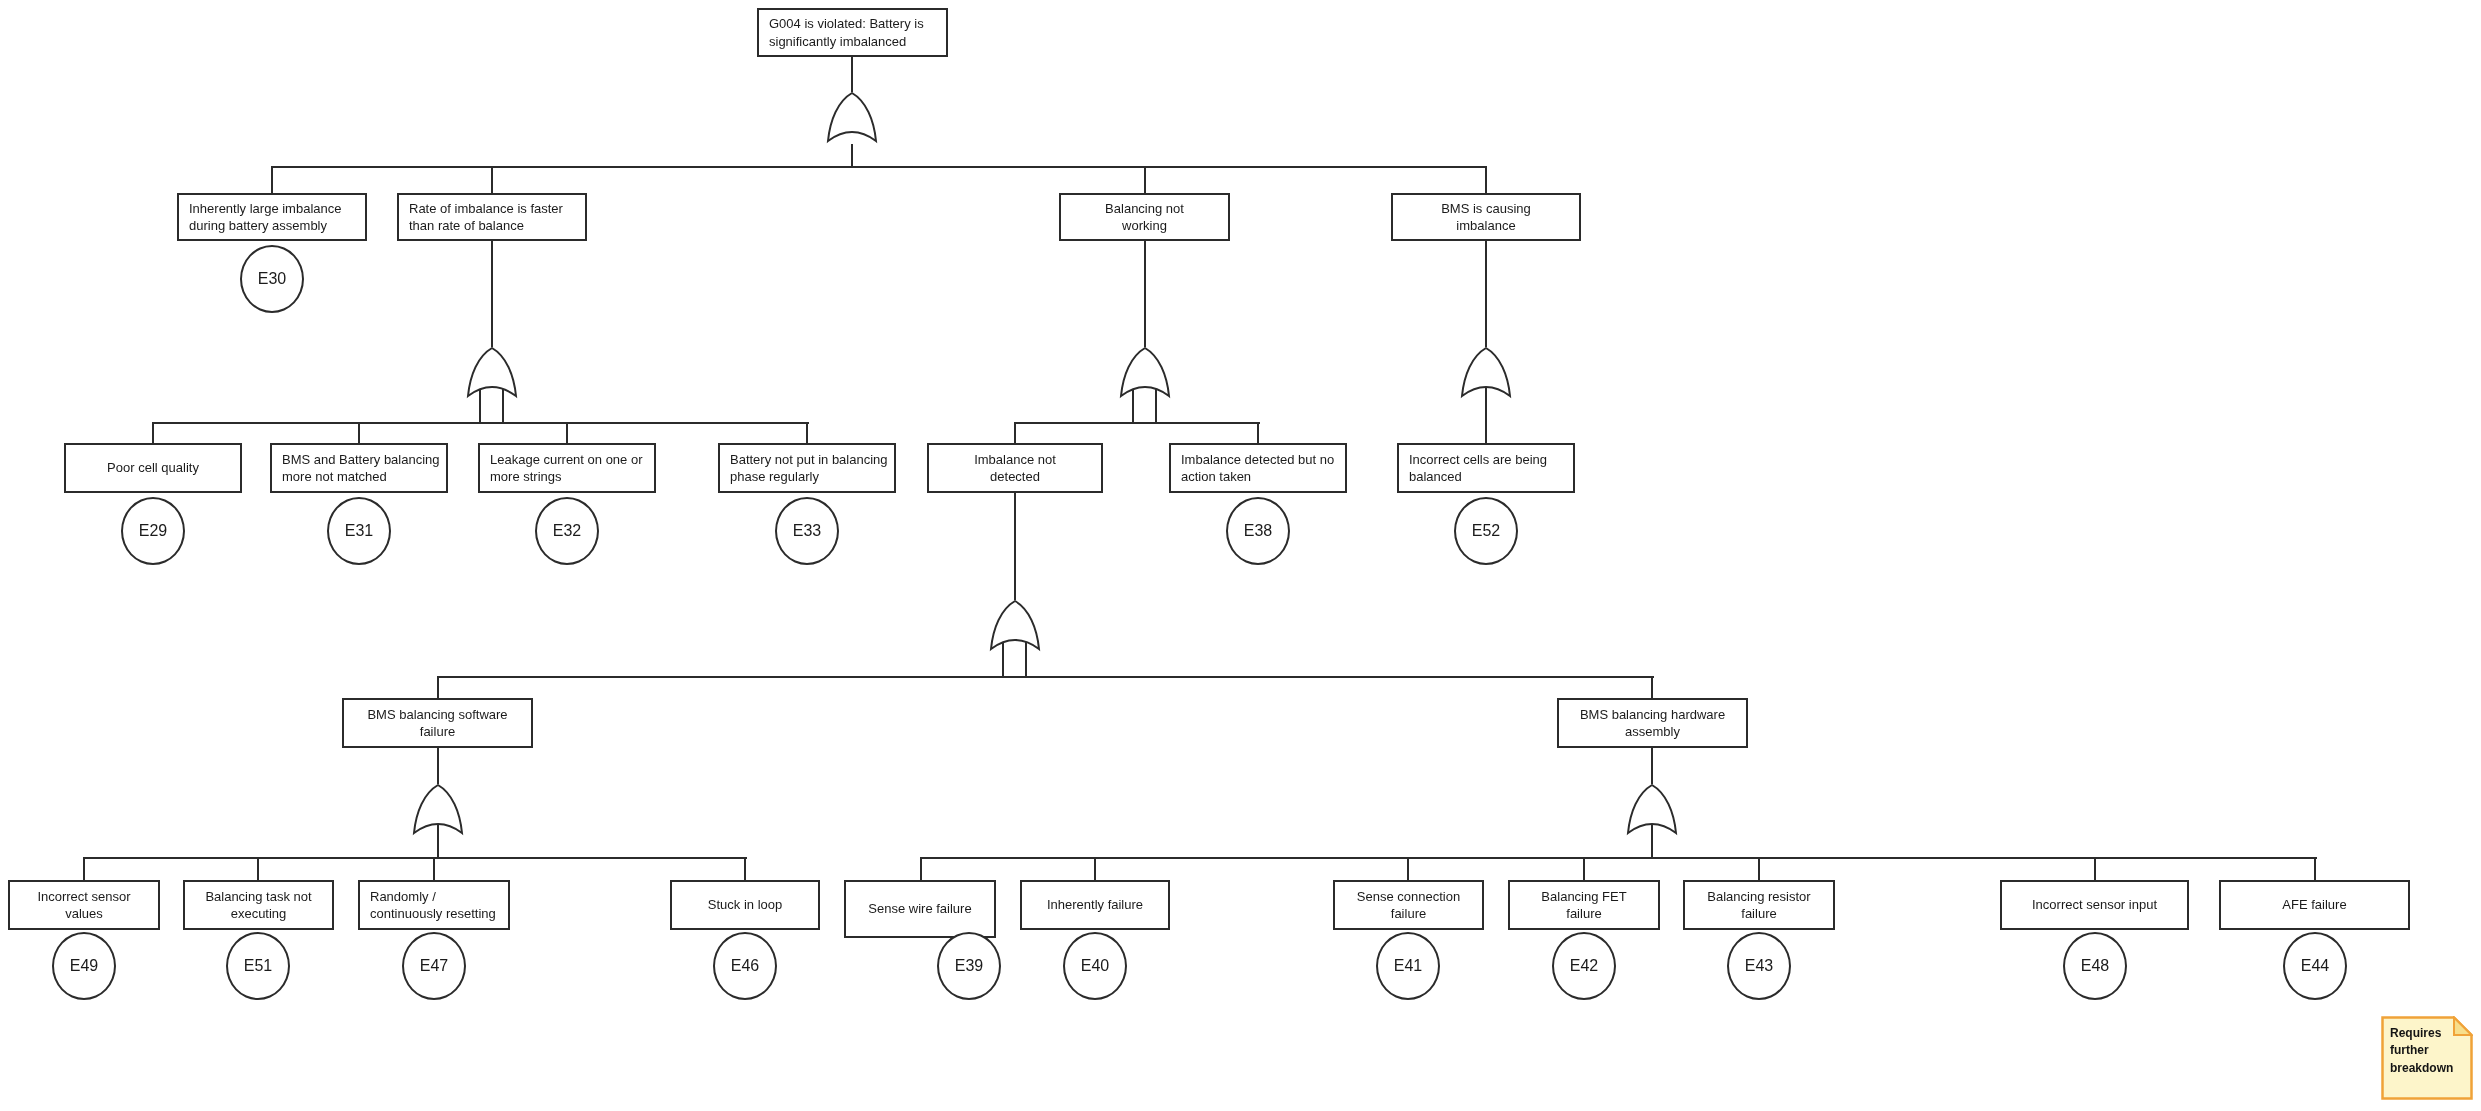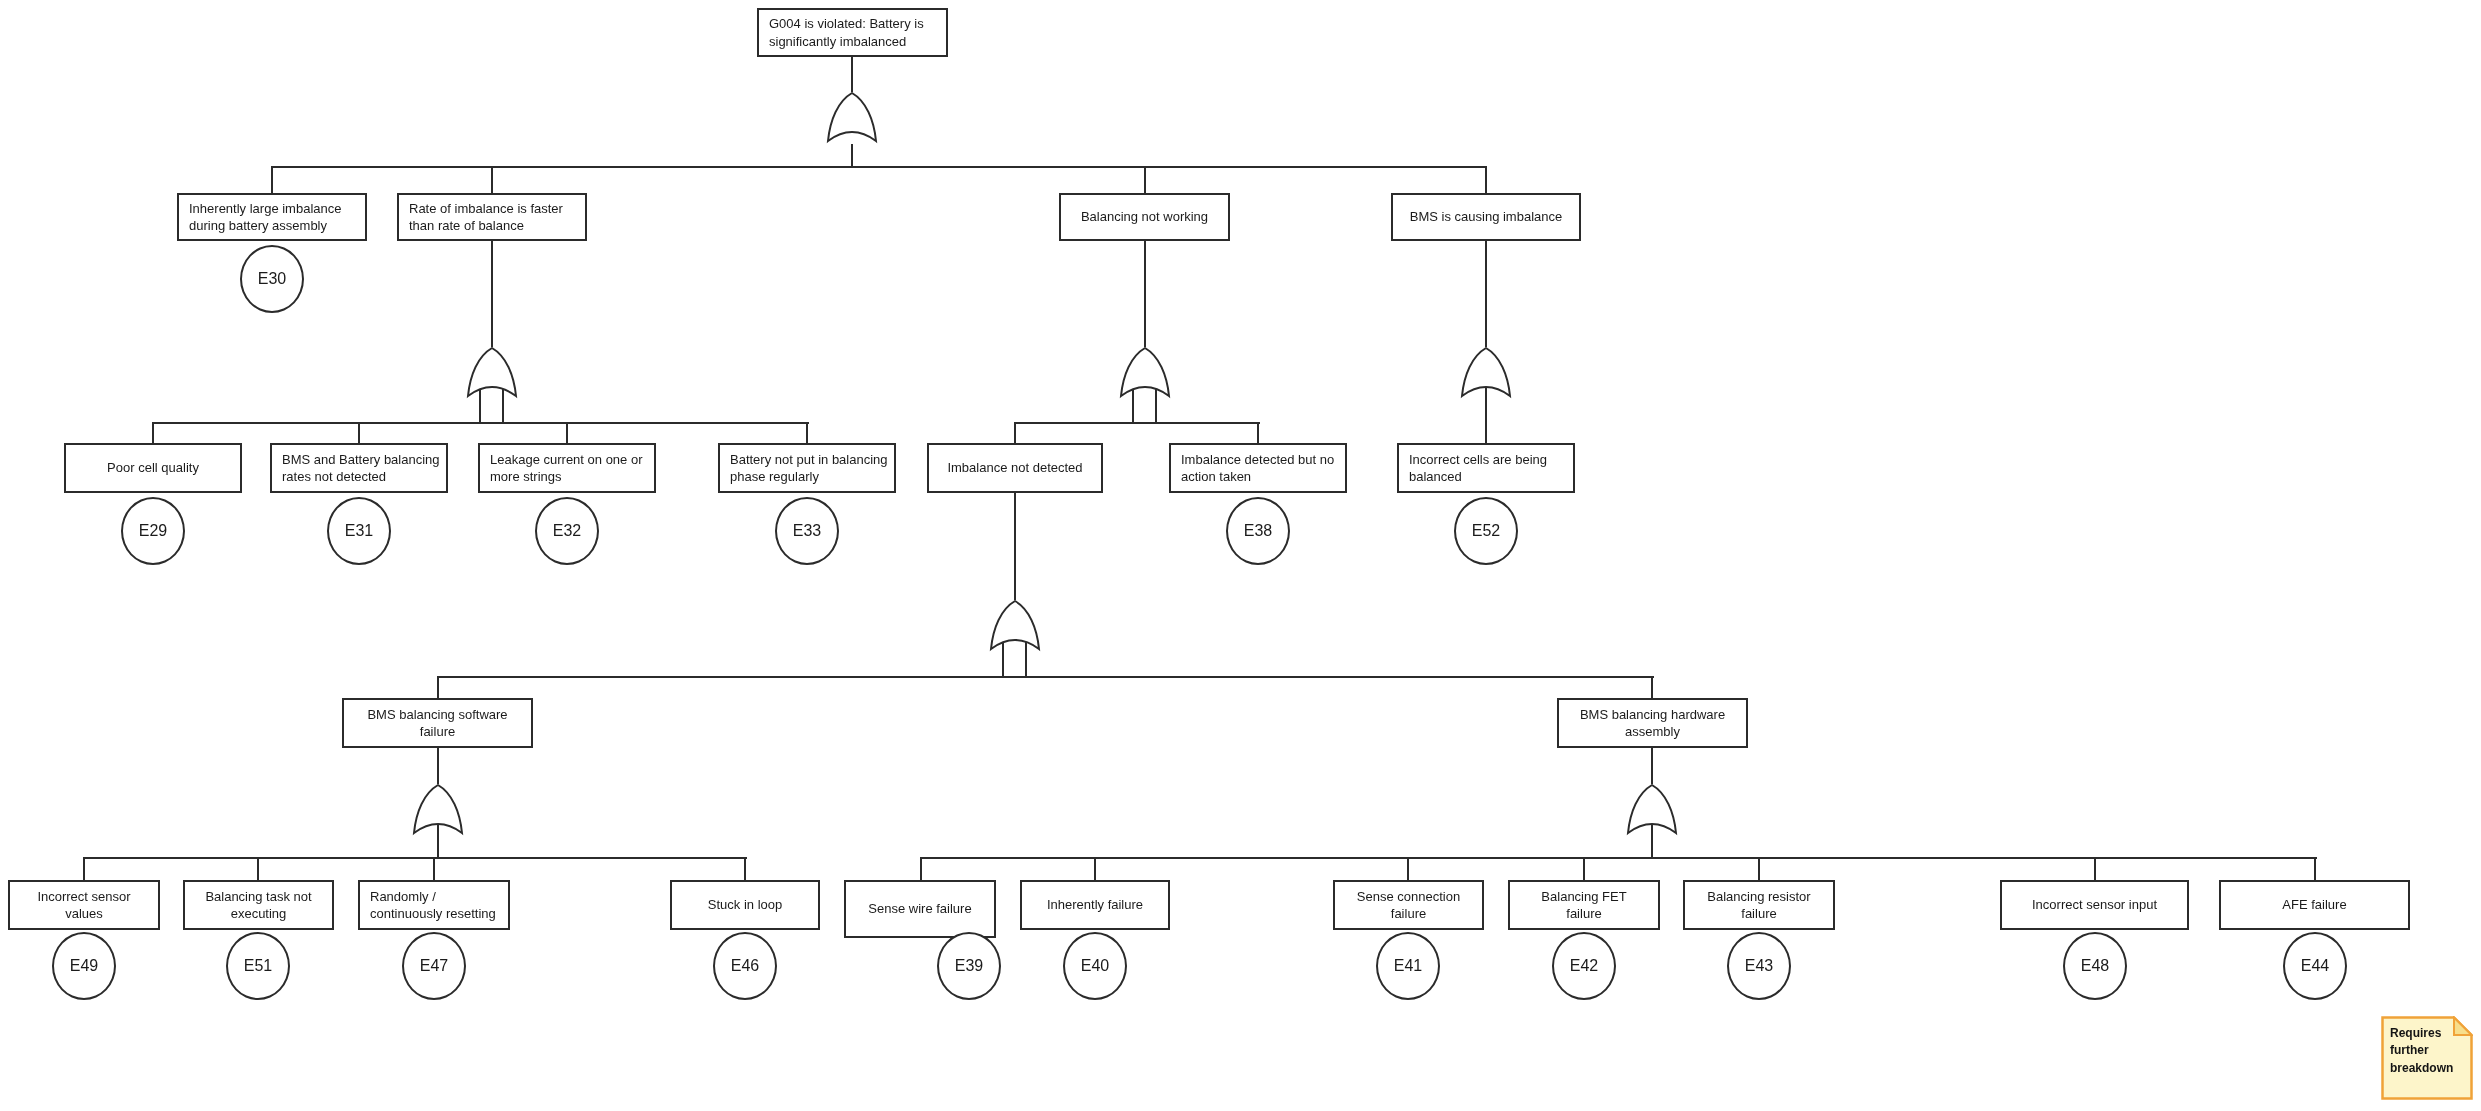--- a/index.html
+++ b/index.html
@@ -14,21 +14,21 @@
   .b{
     position:absolute;
     box-sizing:border-box;
     border:2px solid #2b2b2b;
     background:#ffffff;
     font-size:13px;
     line-height:1.32;
     display:flex;
     align-items:center;
   }
-  .b.c{justify-content:center;text-align:center;padding:0 12px;}
+  .b.c{justify-content:center;text-align:center;padding:0 20px;}
   .b.l{text-align:left;padding:0 6px 0 10px;}
   .ev{
     position:absolute;
     box-sizing:border-box;
     width:64px;height:68px;
     border:2px solid #2b2b2b;
     border-radius:50%;
     background:#ffffff;
     font-size:16px;
     display:flex;align-items:center;justify-content:center;
@@ -67,21 +67,21 @@
       <span>Balancing not working</span>
     </div>
   <div class="b c" style="left:1391px;top:193px;width:190px;height:48px">
       <span>BMS is causing imbalance</span>
     </div>
 
   <div class="b c" style="left:64px;top:443px;width:178px;height:50px">
       <span>Poor cell quality</span>
     </div>
   <div class="b l" style="left:270px;top:443px;width:178px;height:50px">
-      <span>BMS and Battery balancing rates not detected</span>
+      <span>BMS and Battery balancing more not matched</span>
     </div>
   <div class="b l" style="left:478px;top:443px;width:178px;height:50px">
       <span>Leakage current on one or more strings</span>
     </div>
   <div class="b l" style="left:718px;top:443px;width:178px;height:50px">
       <span>Battery not put in balancing phase regularly</span>
     </div>
   <div class="b c" style="left:927px;top:443px;width:176px;height:50px">
       <span>Imbalance not detected</span>
     </div>

